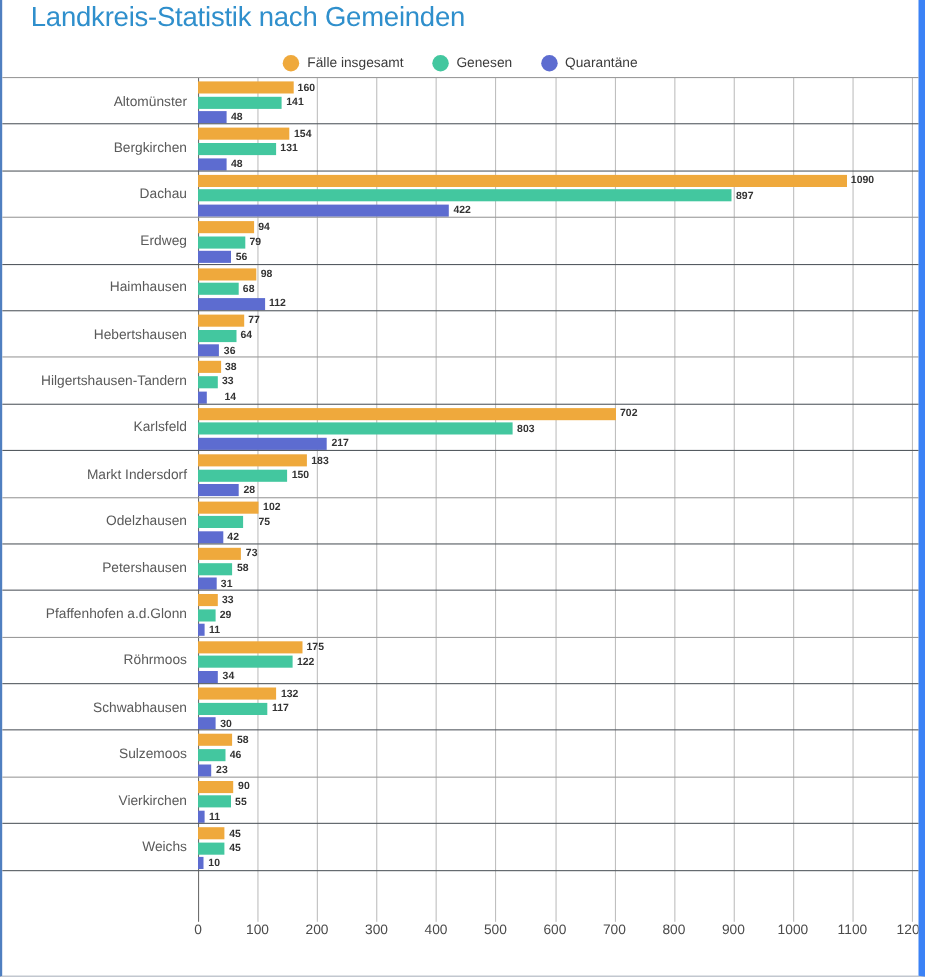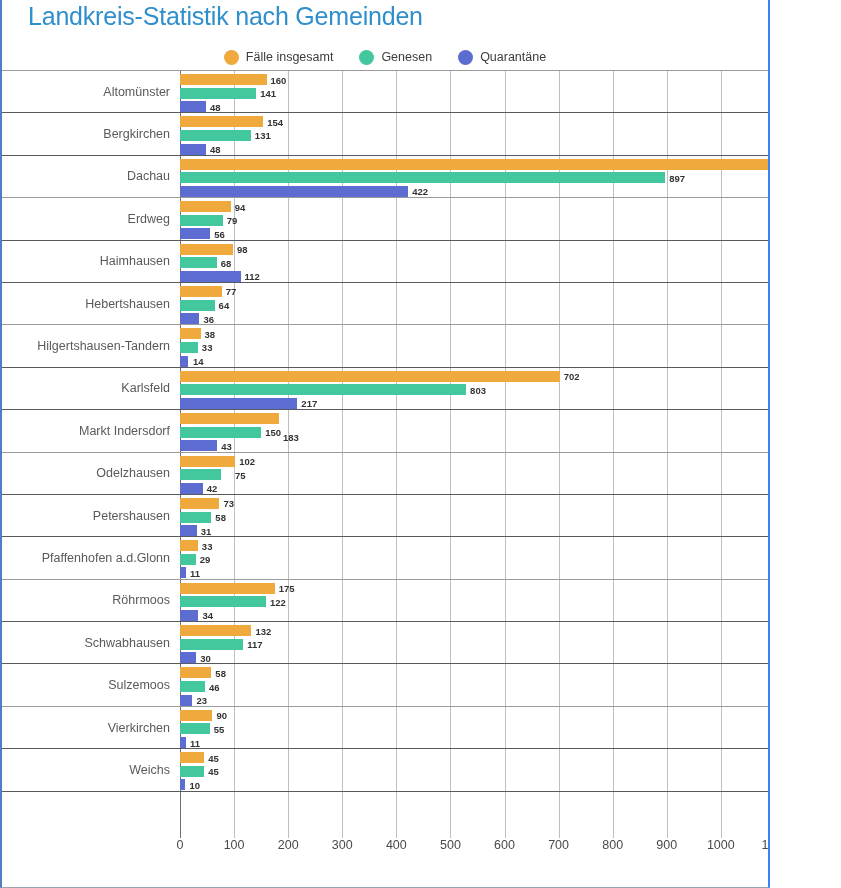--- a/index.html
+++ b/index.html
@@ -2,26 +2,26 @@
 <html><head>
 <meta charset="utf-8">
 <style>
   * { box-sizing: border-box; }
   html, body {
     margin: 0; padding: 0;
     background: #ffffff;
     font-family: "Liberation Sans", sans-serif;
   }
   #page {
-    width: 770px;
+    width: 841px;
     height: 888px;
     position: relative;
     background: #ffffff;
     border-left: 2px solid #4f7fc0;
-    border-right: 2px solid #3b82f6;
+    border-right: 6px solid #3b82f6;
     border-bottom: 1px solid #9aa3b0;
     overflow: hidden;
   }
 
   
   #chart-title {
     position: absolute;
     left: 26px; top: 2px;
     font-size: 25px;
     color: #2f8fcc;
@@ -286,21 +286,21 @@
             <div class="bar-wrap">
               <div class="bar" title="Fälle insgesamt: 38" style="background: rgb(239, 169, 60); width: 20.5517px;"></div>
               <div class="bar-val" style="left: 24.5517px;">38</div>
             </div>
             <div class="bar-wrap">
               <div class="bar" title="Genesen: 33" style="background: rgb(67, 199, 159); width: 17.8475px;"></div>
               <div class="bar-val" style="left: 21.8475px;">33</div>
             </div>
             <div class="bar-wrap">
               <div class="bar" title="Quarantäne: 14" style="background: rgb(93, 108, 208); width: 7.57167px;"></div>
-              <div class="bar-val" style="left: 13px;">14</div>
+              <div class="bar-val" style="left: 24px;">14</div>
             </div>
           </div>
         </div>
         <div class="cat-row">
           <div class="cat-label">Karlsfeld</div>
           <div class="bars">
             <div class="bar-wrap">
               <div class="bar" title="Fälle insgesamt: 702" style="background: rgb(239, 169, 60); width: 379.665px;"></div>
               <div class="bar-val" style="left: 383.665px;">702</div>
             </div>
@@ -312,29 +312,29 @@
               <div class="bar" title="Quarantäne: 217" style="background: rgb(93, 108, 208); width: 117.361px;"></div>
               <div class="bar-val" style="left: 121.361px;">217</div>
             </div>
           </div>
         </div>
         <div class="cat-row">
           <div class="cat-label">Markt Indersdorf</div>
           <div class="bars">
             <div class="bar-wrap">
               <div class="bar" title="Fälle insgesamt: 183" style="background: rgb(239, 169, 60); width: 98.9725px;"></div>
-              <div class="bar-val" style="left: 102.972px; margin-top: 18px;">183</div>
+              <div class="bar-val" style="left: 102.972px;">183</div>
             </div>
             <div class="bar-wrap">
               <div class="bar" title="Genesen: 150" style="background: rgb(67, 199, 159); width: 81.125px;"></div>
               <div class="bar-val" style="left: 85.125px;">150</div>
             </div>
             <div class="bar-wrap">
               <div class="bar" title="Quarantäne: 69" style="background: rgb(93, 108, 208); width: 37.3175px;"></div>
-              <div class="bar-val" style="left: 41.3175px;">43</div>
+              <div class="bar-val" style="left: 41.3175px;">28</div>
             </div>
           </div>
         </div>
         <div class="cat-row alt">
           <div class="cat-label">Odelzhausen</div>
           <div class="bars">
             <div class="bar-wrap">
               <div class="bar" title="Fälle insgesamt: 102" style="background: rgb(239, 169, 60); width: 55.165px;"></div>
               <div class="bar-val" style="left: 59.165px;">102</div>
             </div>

